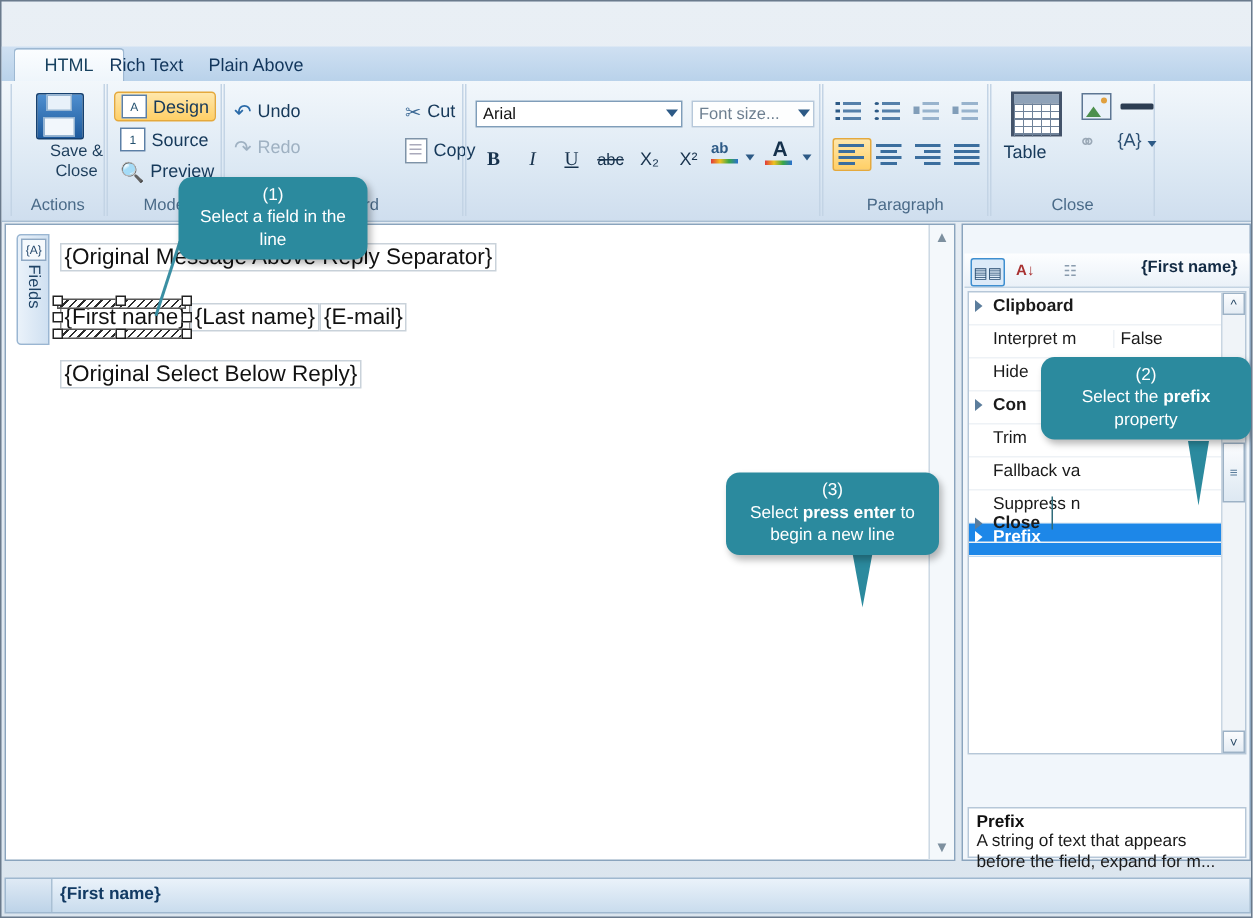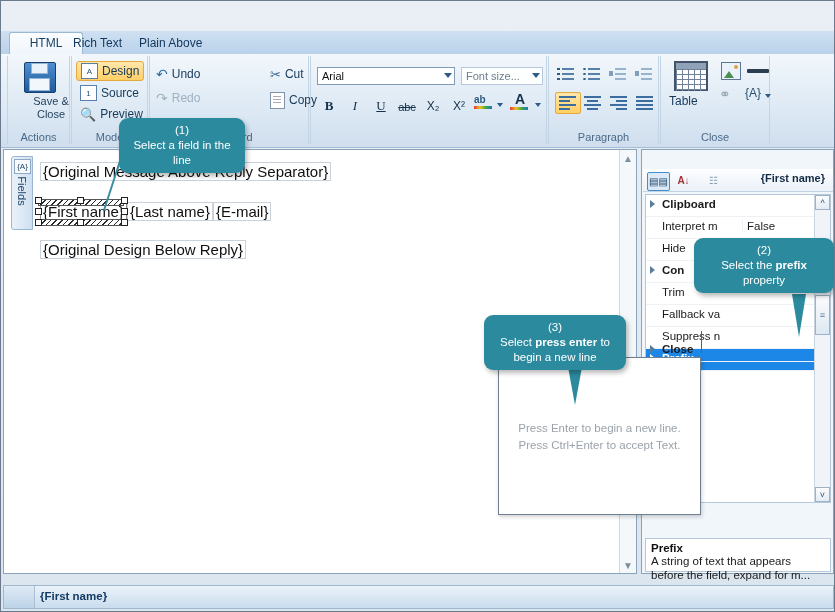--- a/index.html
+++ b/index.html
@@ -413,21 +413,21 @@
       <div class="handle" style="left:73px;top:47px;"></div>
       <div class="handle" style="left:117px;top:47px;"></div>
       <div class="handle" style="left:31px;top:58px;"></div>
       <div class="handle" style="left:117px;top:58px;"></div>
       <div class="handle" style="left:31px;top:69px;"></div>
       <div class="handle" style="left:73px;top:69px;"></div>
       <div class="handle" style="left:117px;top:69px;"></div>
     </div>
 
     <div class="docline" style="left:36px;top:91px;">
-      <span class="fieldbox">{Original Design Below Reply}</span>
+      <span class="fieldbox">{Original Select Below Reply}</span>
     </div>
 
     <div class="vscroll" style="right:0;top:0;height:423px;">
       <div class="ar" style="top:0;">▲</div>
       <div class="ar" style="bottom:0;">▼</div>
     </div>
   </div>
 
   <div class="fieldstab">
     <div class="ai">{A}</div>
@@ -489,26 +489,20 @@
         <div class="gsarr" style="bottom:0;">˅</div>
       </div>
     </div>
 
     <div class="descbox">
       <div class="t">Prefix</div>
       <div class="d">A string of text that appears before the field, expand for m...</div>
     </div>
   </div>
 
-  <div class="dropedit">
-    <div class="ph">
-      <span>Press Enter to begin a new line.</span><br>
-      <span>Press Ctrl+Enter to accept Text.</span>
-    </div>
-  </div>
 
   <div class="leader" style="left:118px;top:160px;width:2px;height:52px;transform:rotate(18deg);transform-origin:top center;background:#3a8fa3;"></div>
   <div class="leader" style="left:700px;top:330px;width:1px;height:22px;background:#2f6b7a;"></div>
   <div class="leader" style="left:497px;top:345px;width:1px;height:22px;background:#2f4f5c;"></div>
 
   <div class="callout" style="left:118px;top:117px;width:126px;">
     <span class="n">(1)</span>
     <span>Select a field in the line</span>
   </div>
   <div class="tail" style="left:133px;top:145px;width:0;height:0;border-left:0 solid transparent;border-right:16px solid transparent;border-top:24px solid #2b8a9e;transform:skewX(-10deg);"></div>

